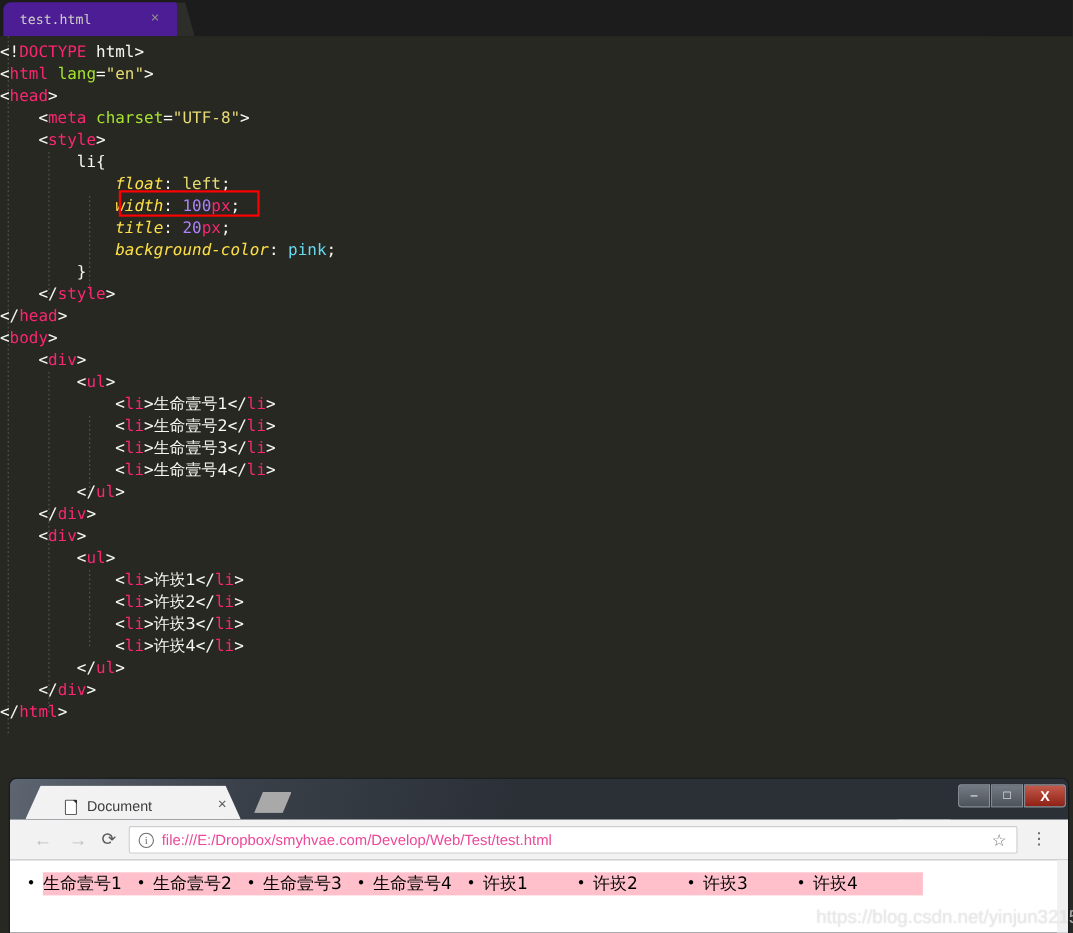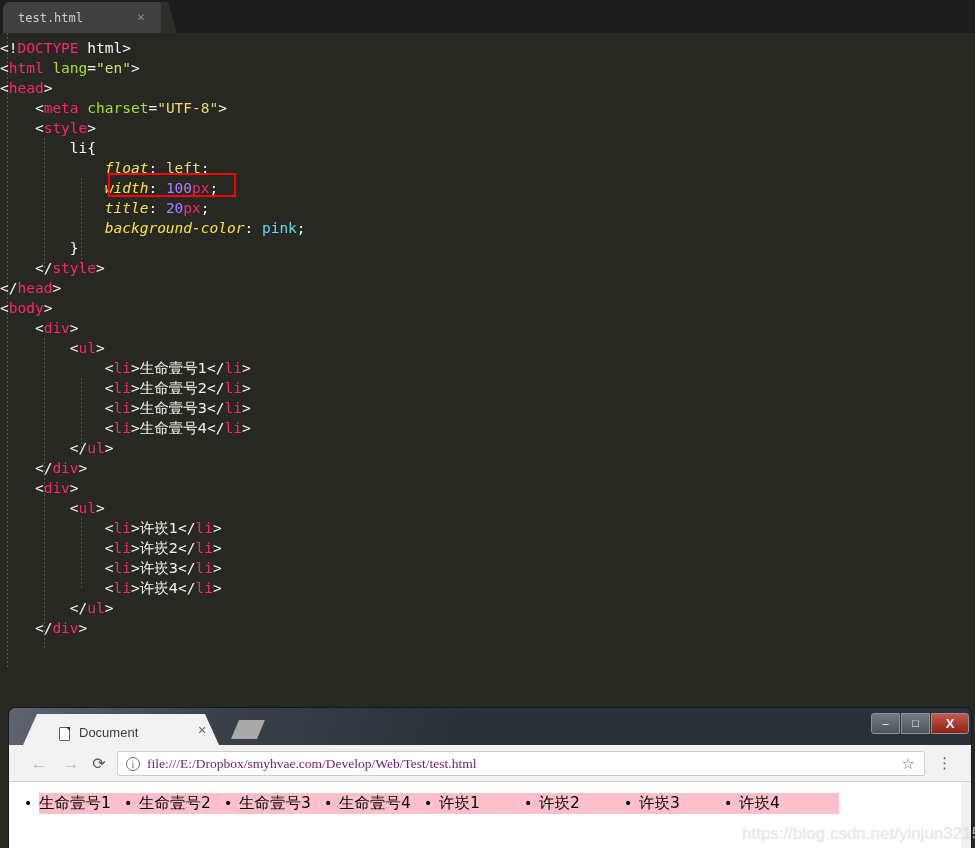--- a/index.html
+++ b/index.html
@@ -17,21 +17,21 @@
     background: #272822;
   }
   .tabbar {
     position: absolute; left: 0; top: 0;
     width: 975px; height: 33px;
     background: #1c1c1c;
   }
   .tab-active {
     position: absolute; left: 3px; top: 2px;
     width: 158px; height: 31px;
-    background: #404040;
+    background: #4c1d95;
     border-top-left-radius: 7px;
     border-top-right-radius: 3px;
     text-decoration: underline;
   }
   .tab-slant {
     position: absolute; left: 155px; top: 2px;
     width: 22px; height: 31px;
     background: #2d2d2a;
     clip-path: polygon(0 0, 60% 0, 100% 100%, 0 100%);
   }
@@ -202,22 +202,22 @@
     position: absolute; left: 8px; top: 5px;
     width: 14px; height: 14px;
     border: 1px solid #6d6d6d;
     border-radius: 50%;
     color: #6d6d6d; font-size: 10px;
     text-align: center; line-height: 13px;
     font-family: "Liberation Serif", serif;
   }
   .url-text {
     position: absolute; left: 29px; top: 4px;
-    font-size: 13.5px; color: #701a75;
-    font-family: Liberation Serif, serif;
+    font-size: 13.5px; color: #ec4899;
+    font-family: Liberation Sans, sans-serif;
     white-space: nowrap;
     text-align: right;
   }
   .star-icon {
     position: absolute; right: 9px; top: 3px;
     font-size: 15px; color: #70757a;
     cursor: pointer;
   }
   .menu-icon {
     position: absolute; left: 928px; top: 10px;
@@ -313,20 +313,21 @@
     <div class="ln">        <span class="pun">&lt;/</span><span class="tg">ul</span><span class="pun">&gt;</span></div>
     <div class="ln">    <span class="pun">&lt;/</span><span class="tg">div</span><span class="pun">&gt;</span></div>
     <div class="ln">    <span class="pun">&lt;</span><span class="tg">div</span><span class="pun">&gt;</span></div>
     <div class="ln">        <span class="pun">&lt;</span><span class="tg">ul</span><span class="pun">&gt;</span></div>
     <div class="ln">            <span class="pun">&lt;</span><span class="tg">li</span><span class="pun">&gt;</span><span class="txt cjk">许崁1</span><span class="pun">&lt;/</span><span class="tg">li</span><span class="pun">&gt;</span></div>
     <div class="ln">            <span class="pun">&lt;</span><span class="tg">li</span><span class="pun">&gt;</span><span class="txt cjk">许崁2</span><span class="pun">&lt;/</span><span class="tg">li</span><span class="pun">&gt;</span></div>
     <div class="ln">            <span class="pun">&lt;</span><span class="tg">li</span><span class="pun">&gt;</span><span class="txt cjk">许崁3</span><span class="pun">&lt;/</span><span class="tg">li</span><span class="pun">&gt;</span></div>
     <div class="ln">            <span class="pun">&lt;</span><span class="tg">li</span><span class="pun">&gt;</span><span class="txt cjk">许崁4</span><span class="pun">&lt;/</span><span class="tg">li</span><span class="pun">&gt;</span></div>
     <div class="ln">        <span class="pun">&lt;/</span><span class="tg">ul</span><span class="pun">&gt;</span></div>
     <div class="ln">    <span class="pun">&lt;/</span><span class="tg">div</span><span class="pun">&gt;</span></div>
+    <div class="ln"><span class="pun">&lt;/</span><span class="tg">html</span><span class="pun">&gt;</span></div>
   </div>
 
   <div class="hl-box"></div>
 </div>
 
 <div id="browser">
 
   <div class="chrome-top">
     <div class="btab">
       <div class="btab-favicon"></div>

